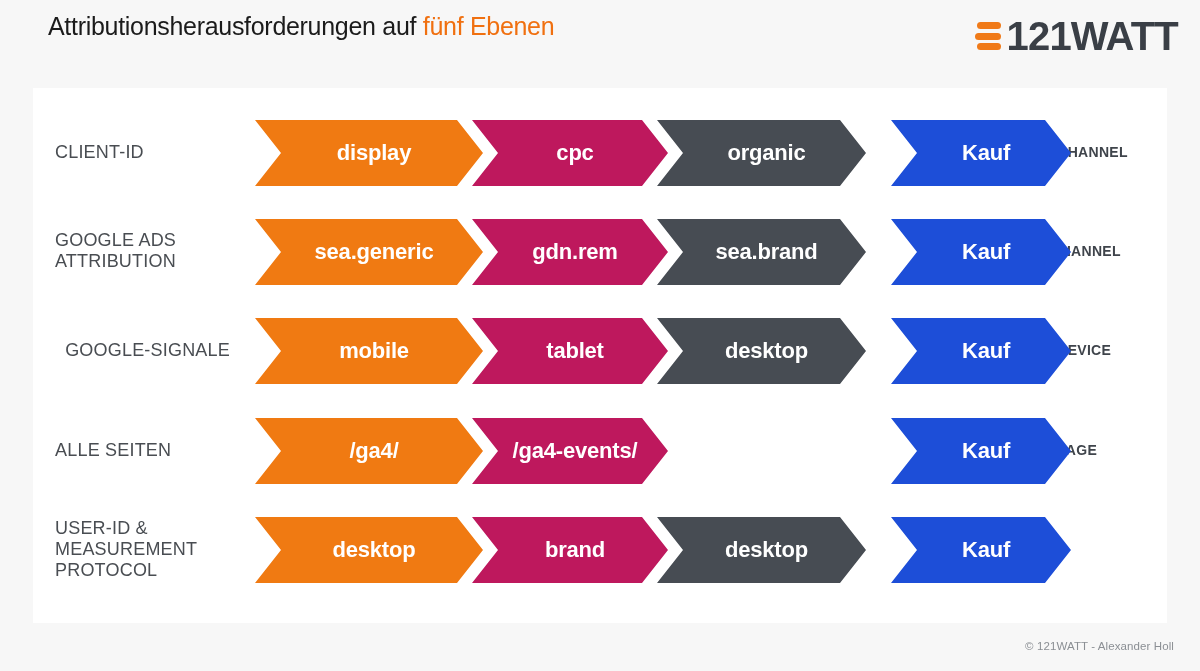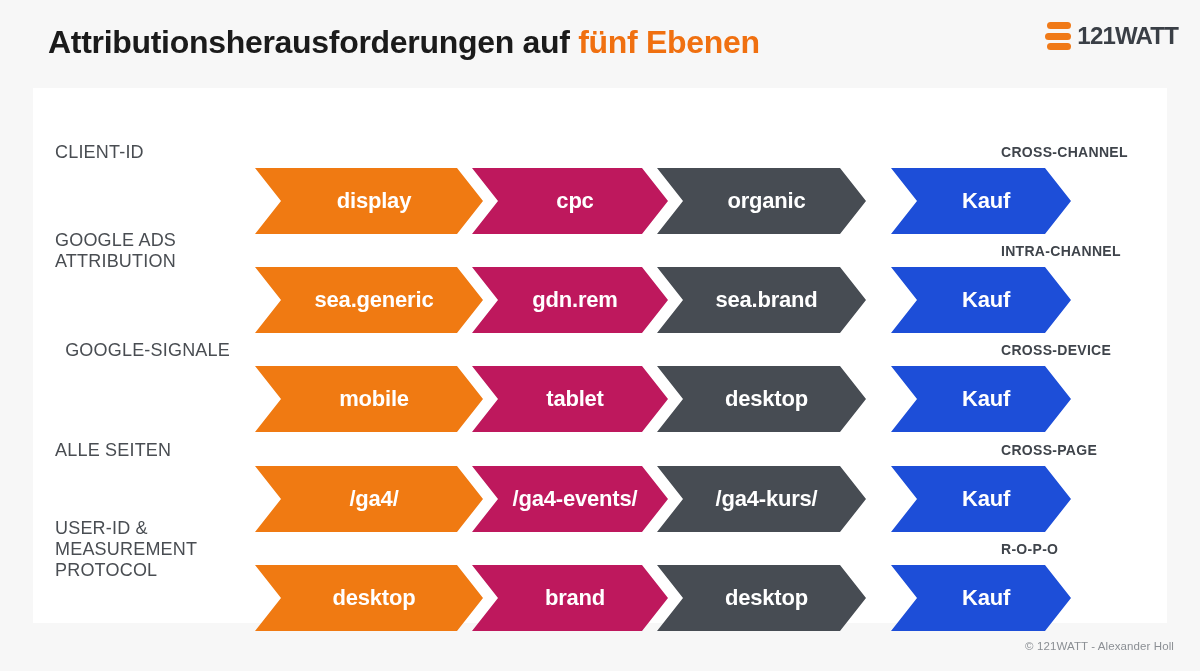--- a/index.html
+++ b/index.html
@@ -24,23 +24,23 @@
   
   #header {
     position: absolute;
     left: 0; top: 0;
     width: 1200px;
     height: 88px;
   }
   #title {
     position: absolute;
     left: 48px;
-    top: 24px;
-    font-size: 32px;
-    font-weight: bold;
+    top: 12px;
+    font-size: 25px;
+    font-weight: normal;
     letter-spacing: -0.3px;
     color: #1b1b1b;
     white-space: nowrap;
   }
   #title .accent { color: #f07010; }
 
   #logo {
     position: absolute;
     right: 22px;
     top: 15px;
@@ -60,21 +60,21 @@
   #logo-mark i {
     display: block;
     height: 7px;
     border-radius: 4px;
     background: #f07a18;
   }
   #logo-mark i.b1 { width: 24px; margin-left: 6px; }
   #logo-mark i.b2 { width: 26px; margin-left: 4px; }
   #logo-mark i.b3 { width: 24px; margin-left: 6px; }
   #logo-text {
-    font-size: 24px;
+    font-size: 40px;
     font-weight: bold;
     color: #3a3f46;
     letter-spacing: -0.8px;
     line-height: 1;
   }
 
   
   #card {
     position: absolute;
     left: 33px;
@@ -128,21 +128,20 @@
     white-space: nowrap;
   }
 
   
   .flow {
     position: absolute;
     left: 189px;
     top: 8px;
     width: 760px;
     height: 66px;
-    margin-top: 48px;
   }
   .chev {
     position: absolute;
     top: 0;
     height: 66px;
     display: flex;
     align-items: center;
     justify-content: center;
     color: #ffffff;
     font-size: 22px;
@@ -250,23 +249,20 @@
 
     <div class="row r3">
       <div class="row-label">ALLE SEITEN</div>
       <div class="flow">
         <div class="chev s0">
             <span class="lbl">/ga4/</span>
           </div>
         <div class="chev s1">
             <span class="lbl">/ga4-events/</span>
           </div>
-        <div class="chev s2">
-            <span class="lbl">/ga4-kurs/</span>
-          </div>
         <div class="chev s3">
             <span class="lbl">Kauf</span>
           </div>
       </div>
       <div class="row-tag">CROSS-PAGE</div>
     </div>
 
     <div class="row r4">
       <div class="row-label">
         <span>USER-ID &amp;</span>

